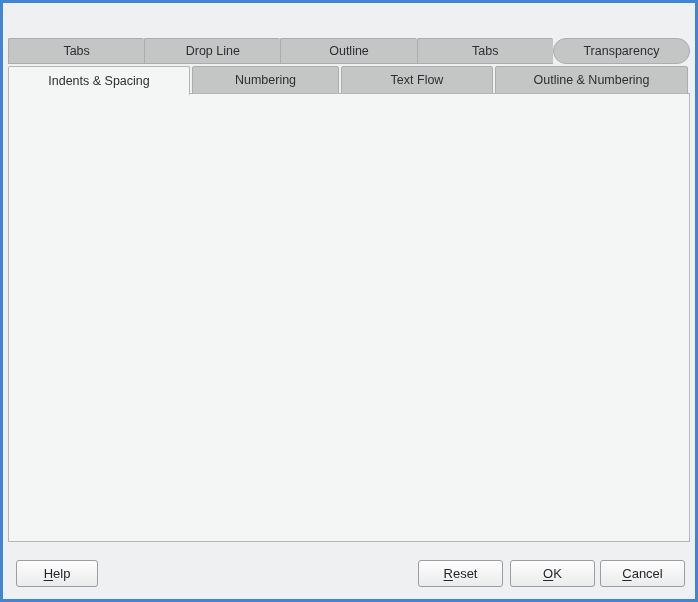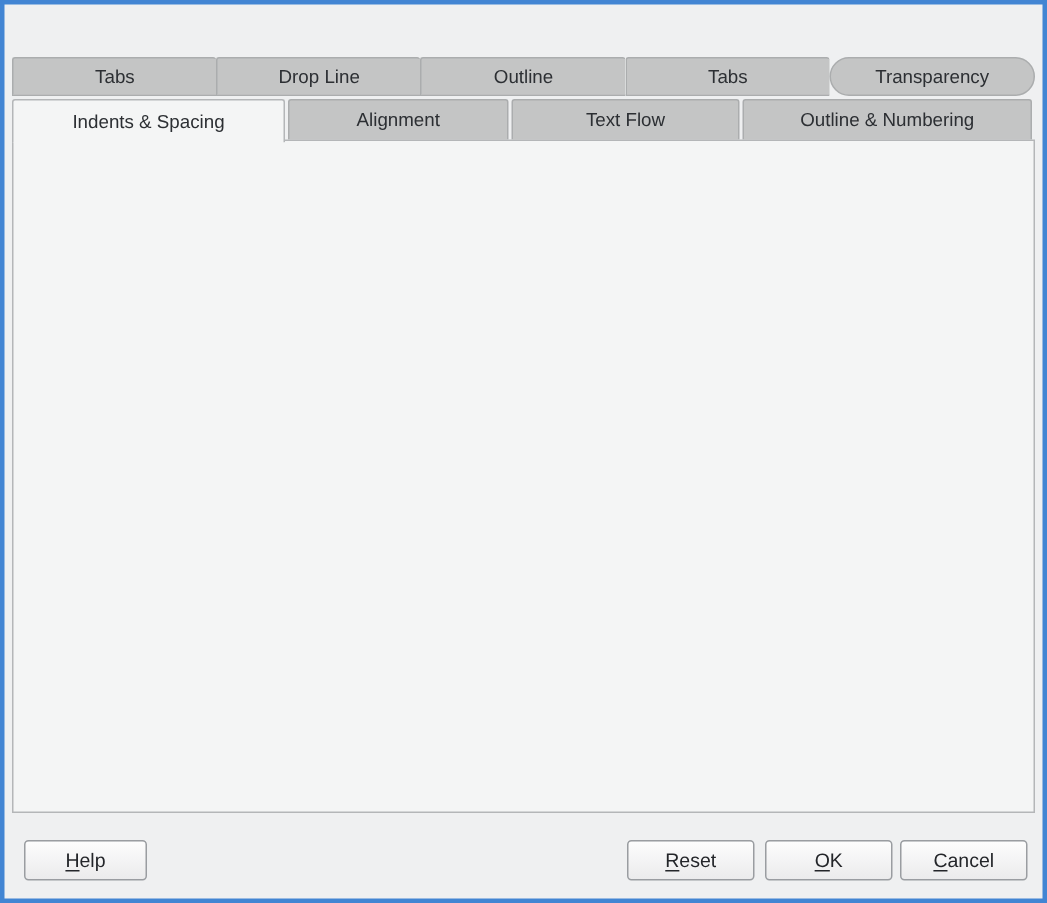--- a/index.html
+++ b/index.html
@@ -102,21 +102,21 @@
   <div class="tabrow tabrow1">
     <div class="tab">Tabs</div>
     <div class="tab">Drop Line</div>
     <div class="tab">Outline</div>
     <div class="tab">Tabs</div>
     <div class="tab">Transparency</div>
   </div>
 
   <div class="tabrow tabrow2">
     <div class="tab active" style="width:182px;">Indents &amp; Spacing</div>
-    <div class="tab" style="width:147px;">Alignment</div>
+    <div class="tab" style="width:147px;">Numbering</div>
     <div class="tab" style="width:152px;">Text Flow</div>
     <div class="tab" style="width:193px;">Outline &amp; Numbering</div>
   </div>
 
   <div class="panel"></div>
 
   <div class="heading" style="left:13px;top:96px;">Indent</div>
 
   <label class="fldlabel" style="left:27px;top:120px;"><u>B</u>efore text:</label>
   <div class="spin focused" style="left:156px;top:120px;">

